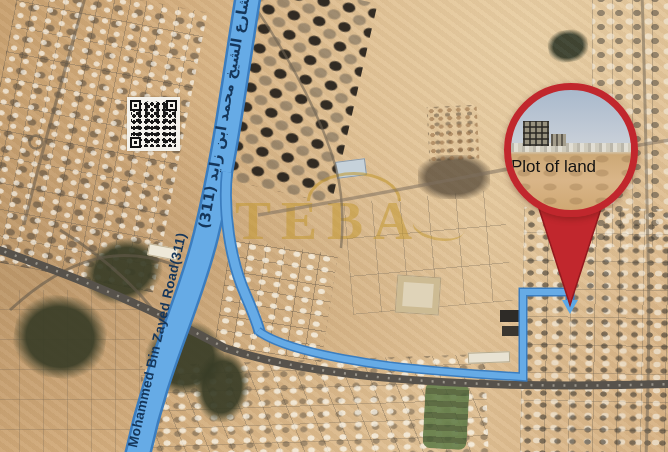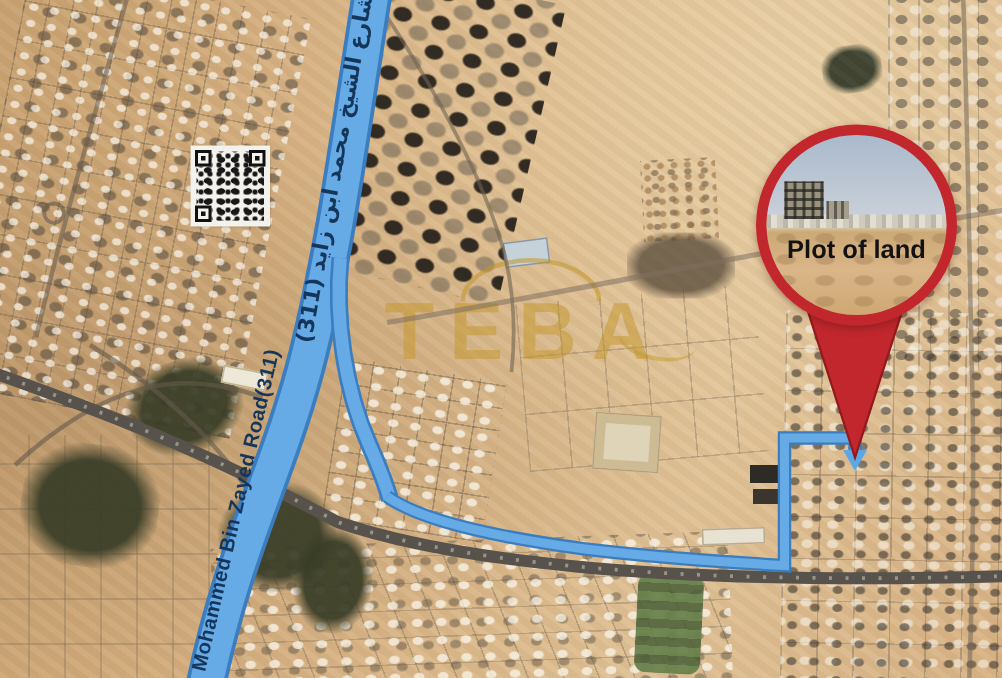--- a/index.html
+++ b/index.html
@@ -94,23 +94,23 @@
   #roads-svg{left:0;top:0;z-index:4;}
   
   .road-label{z-index:5;white-space:nowrap;font-weight:bold;color:#15365a;letter-spacing:0.3px;}
   #label-ar{left:224px;top:112px;transform:translate(-50%,-50%) rotate(-80deg);
     font-size:14.5px;direction:rtl;font-family:"DejaVu Sans","Liberation Sans",sans-serif;}
   #label-en{left:157px;top:340px;transform:translate(-50%,-50%) rotate(-77deg);font-size:13.5px;}
   
   #watermark{left:235px;top:150px;width:230px;height:125px;z-index:3;}
   #wm-arc{position:absolute;left:72px;top:22px;width:88px;height:26px;
     border:3px solid rgba(193,150,40,0.55);border-bottom:none;border-radius:50% 50% 0 0 / 100% 100% 0 0;}
-  #wm-text{position:absolute;left:0;top:40px;width:100%;text-align:center;
+  #wm-text{position:absolute;left:0;top:40px;width:100%;
     font-size:54px;font-weight:bold;letter-spacing:10px;color:rgba(193,150,40,0.50);
-    font-family:Liberation Sans, sans-serif;}
+    font-family:Liberation Serif, serif;}
   #wm-swoosh{position:absolute;left:178px;top:62px;width:52px;height:26px;
     border-bottom:3px solid rgba(193,150,40,0.45);border-radius:0 0 100% 60%;transform:rotate(18deg);}
   
   #qr-code{left:127px;top:97px;width:53px;height:54px;background:#f4f2ec;z-index:5;
     box-shadow:0 0 2px rgba(60,40,20,0.4);padding:0;}
   #qr-pattern{position:absolute;left:4px;top:4px;right:4px;bottom:4px;
     background-image:
       radial-gradient(#181818 40%, rgba(0,0,0,0) 46%),
       radial-gradient(#181818 38%, rgba(0,0,0,0) 44%);
     background-size:6px 6px,9px 7px;background-position:0 0,3px 2px;}
@@ -124,22 +124,22 @@
     background:linear-gradient(#a9b9cc 0%, #c8cfd8 44%, #d9d6cb 50%, #cda976 54%, #d9b588 75%, #cfa873 100%);
     box-shadow:0 2px 6px rgba(60,20,10,0.35);}
   #pin-horizon{position:absolute;left:0;top:44%;width:100%;height:8%;opacity:0.9;
     background:repeating-linear-gradient(90deg,#b9b4a6 0 3px,#e3dfd3 3px 7px,#cfcaba 7px 11px);}
   #pin-building{position:absolute;left:10%;top:26%;width:22%;height:21%;background:#98927f;
     background-image:
       repeating-linear-gradient(90deg, rgba(40,38,34,0.75) 0 2px, transparent 2px 6px),
       repeating-linear-gradient(0deg, rgba(40,38,34,0.75) 0 2px, transparent 2px 6px);}
   #pin-building2{position:absolute;left:33%;top:37%;width:13%;height:10%;background:#a59e8c;
     background-image:repeating-linear-gradient(90deg, rgba(50,46,40,0.6) 0 2px, transparent 2px 5px);}
-  #pin-label{position:absolute;left:0;top:56%;width:100%;text-align:center;
-    font-size:17px;font-weight:bold;color:#121212;}
+  #pin-label{position:absolute;left:0;top:56%;width:100%;text-align:left;
+    font-size:17px;font-weight:normal;color:#121212;}
   #pin-ground-spots{position:absolute;left:0;top:52%;width:100%;height:48%;
     background-image:radial-gradient(rgba(150,115,75,0.35) 30%, rgba(150,115,75,0) 40%);
     background-size:26px 14px;}
 </style>
 </head>
 <body>
 
 <div id="map-container">
 
   <div id="sand-noise" class="abs"></div>

